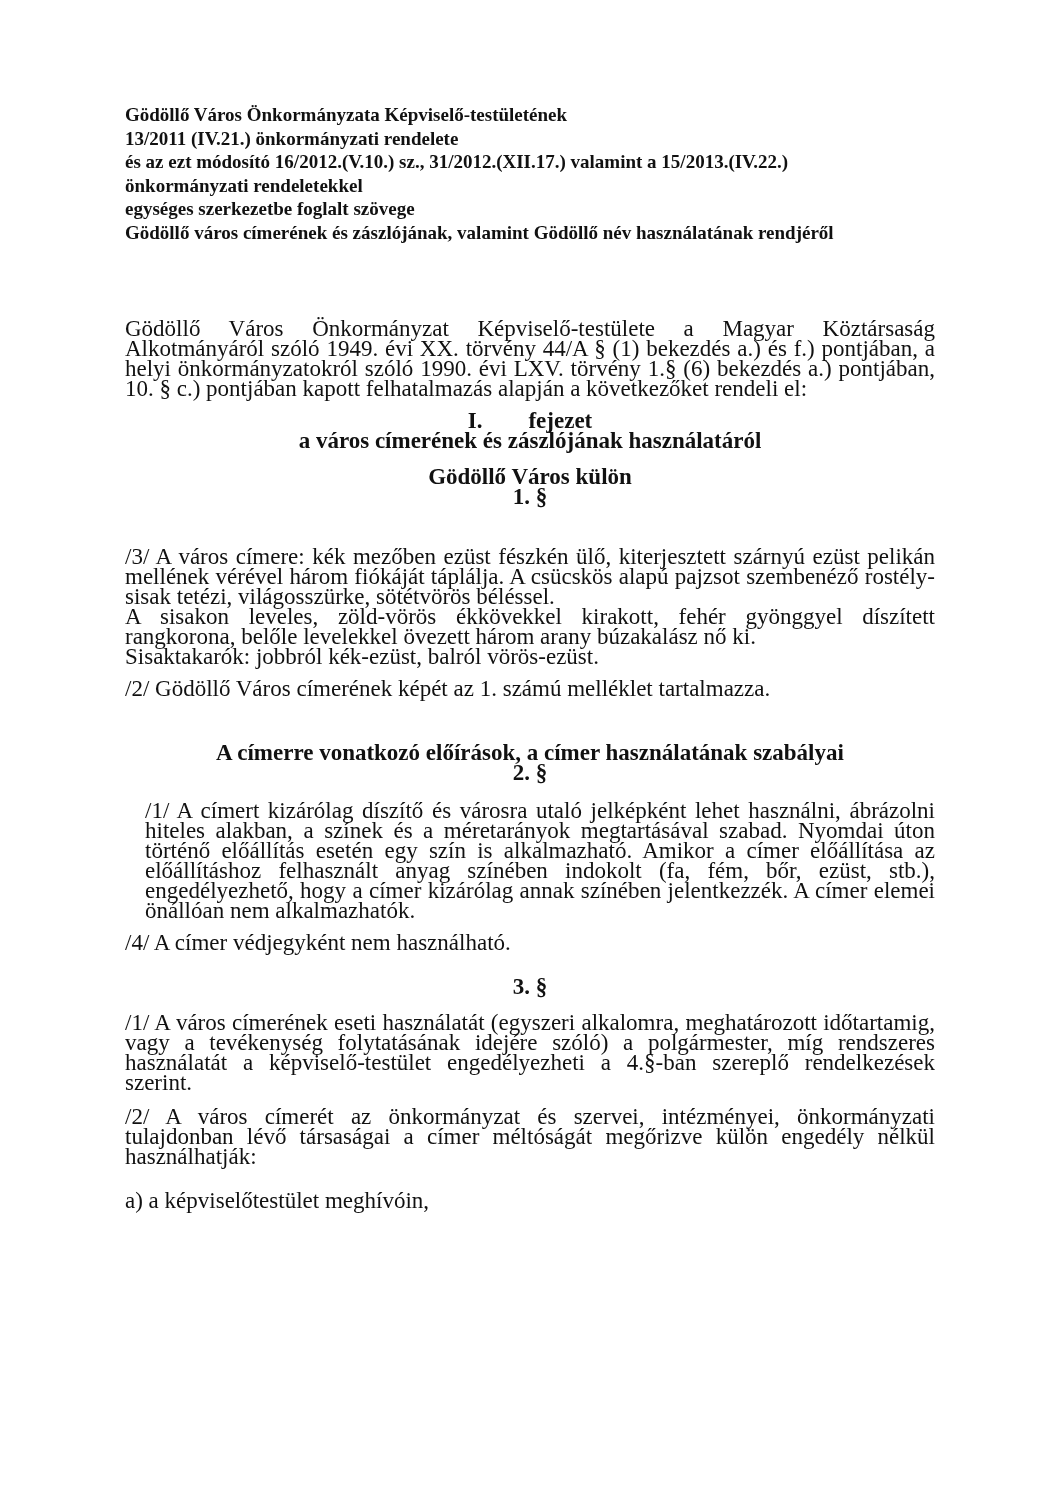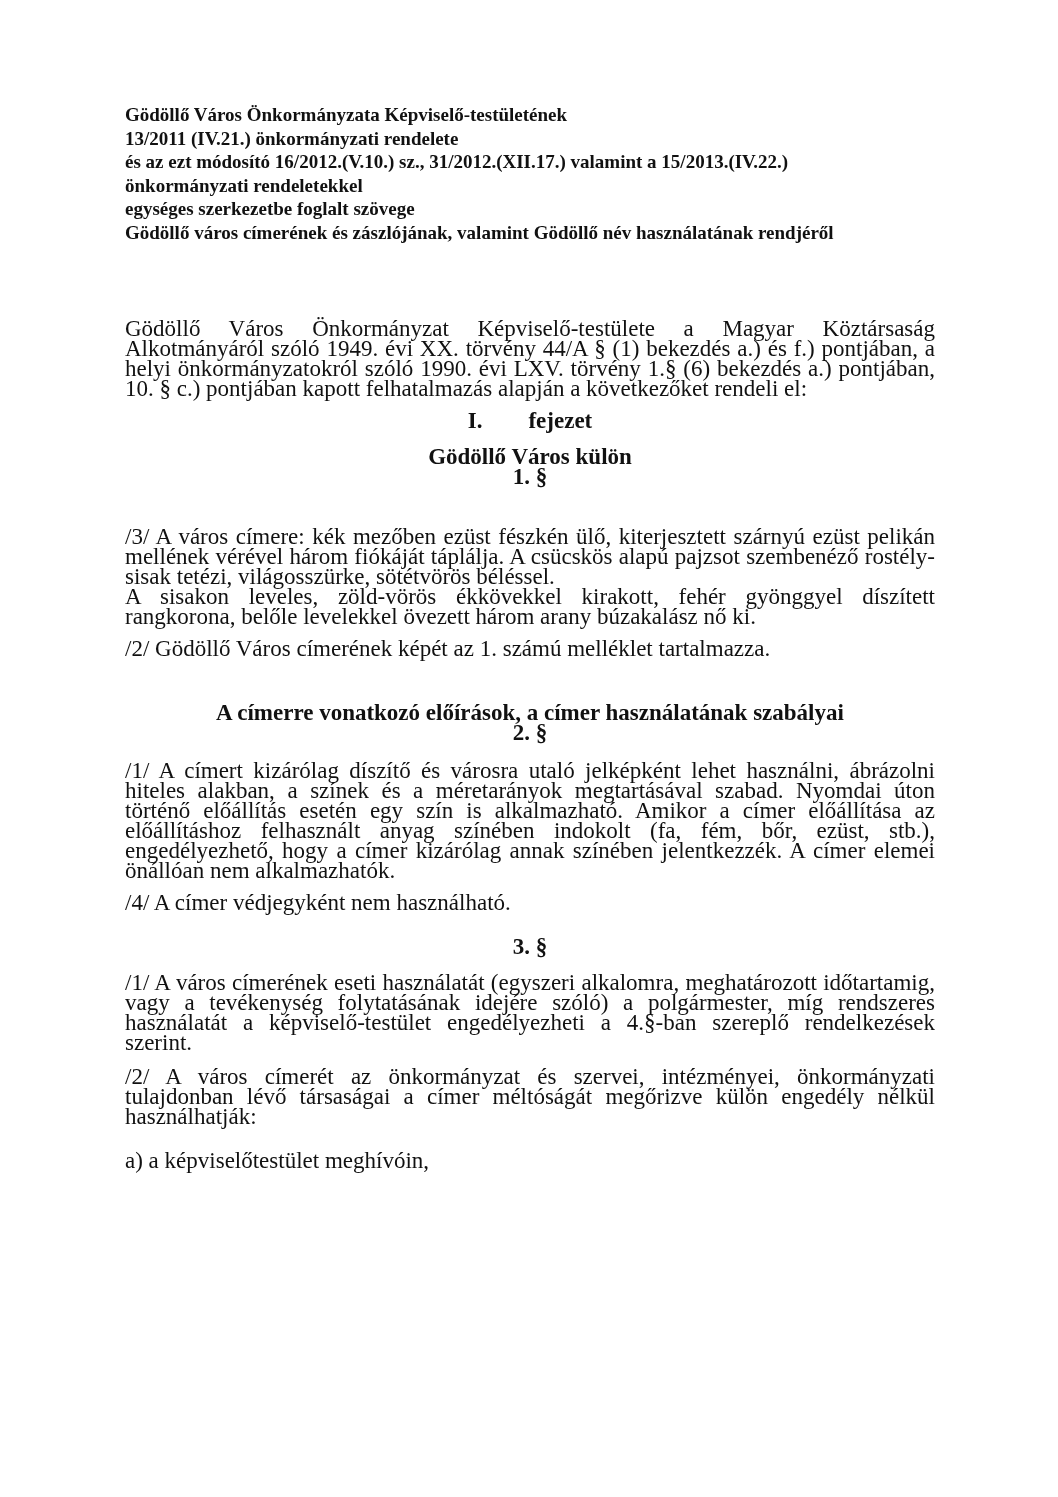--- a/index.html
+++ b/index.html
@@ -34,21 +34,21 @@
     text-align: justify;
     text-justify: inter-word;
   }
 
   .preamble      { margin-top: 75px; }
   .chapter-head  { margin-top: 12px; font-weight: bold; text-align: center; }
   .sec1-head     { margin-top: 16px; font-weight: bold; text-align: center; }
   .sec1-p1       { margin-top: 40px; }
   .sec1-p2       { margin-top: 12px; }
   .sec2-head     { margin-top: 44px; font-weight: bold; text-align: center; }
-  .sec2-p1       { margin-top: 18px; }
+  .sec2-p1       { margin-top: 18px; margin-left: 20px; }
   .sec2-p2       { margin-top: 12px; }
   .sec3-mark     { margin-top: 24px; font-weight: bold; text-align: center; }
   .sec3-p1       { margin-top: 16px; }
   .sec3-p2       { margin-top: 14px; }
   .sec3-item-a   { margin-top: 24px; }
 </style>
 </head>
 <body>
 
 <div class="page">
@@ -59,30 +59,32 @@
     <div>és az ezt módosító 16/2012.(V.10.) sz., 31/2012.(XII.17.) valamint a 15/2013.(IV.22.)</div>
     <div>önkormányzati rendeletekkel</div>
     <div>egységes szerkezetbe foglalt szövege</div>
     <div>Gödöllő város címerének és zászlójának, valamint Gödöllő név használatának rendjéről</div>
   </header>
 
   <p class="body-text justified preamble">Gödöllő Város Önkormányzat Képviselő-testülete a Magyar Köztársaság Alkotmányáról szóló 1949. évi XX. törvény 44/A § (1) bekezdés a.) és f.) pontjában, a helyi önkormányzatokról szóló 1990. évi LXV. törvény 1.§ (6) bekezdés a.) pontjában, 10. § c.) pontjában kapott felhatalmazás alapján a következőket rendeli el:</p>
 
   <div class="body-text chapter-head">
     <div>I.&nbsp;&nbsp;&nbsp;&nbsp;&nbsp;&nbsp;&nbsp;&nbsp;fejezet</div>
+    <div>a város címerének és zászlójának használatáról</div>
   </div>
 
   <div class="body-text sec1-head">
     <div>Gödöllő Város külön</div>
     <div>1. §</div>
   </div>
 
   <div class="body-text justified sec1-p1">
     <p>/3/ A város címere: kék mezőben ezüst fészkén ülő, kiterjesztett szárnyú ezüst pelikán mellének vérével három fiókáját táplálja. A csücskös alapú pajzsot szembenéző rostély-sisak tetézi, világosszürke, sötétvörös béléssel.</p>
     <p>A sisakon leveles, zöld-vörös ékkövekkel kirakott, fehér gyönggyel díszített rangkorona, belőle levelekkel övezett három arany búzakalász nő ki.</p>
+    <p>Sisaktakarók: jobbról kék-ezüst, balról vörös-ezüst.</p>
   </div>
 
   <p class="body-text justified sec1-p2">/2/ Gödöllő Város címerének képét az 1. számú melléklet tartalmazza.</p>
 
   <div class="body-text sec2-head">
     <div>A címerre vonatkozó előírások, a címer használatának szabályai</div>
     <div>2. §</div>
   </div>
 
   <p class="body-text justified sec2-p1">/1/ A címert kizárólag díszítő és városra utaló jelképként lehet használni, ábrázolni hiteles alakban, a színek és a méretarányok megtartásával szabad. Nyomdai úton történő előállítás esetén egy szín is alkalmazható. Amikor a címer előállítása az előállításhoz felhasznált anyag színében indokolt (fa, fém, bőr, ezüst, stb.), engedélyezhető, hogy a címer kizárólag annak színében jelentkezzék. A címer elemei önállóan nem alkalmazhatók.</p>

